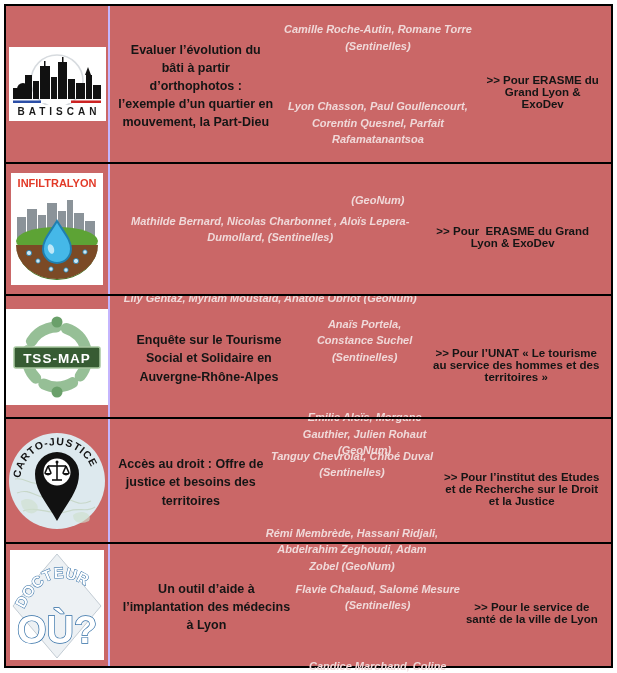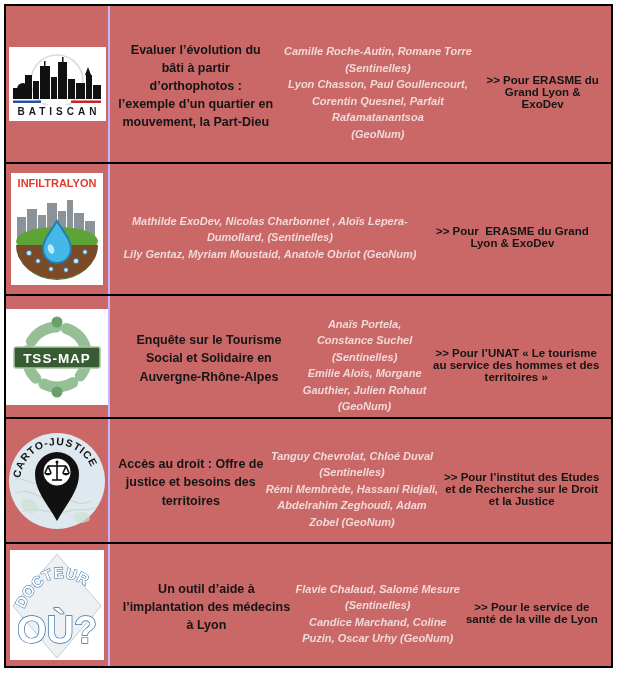--- a/index.html
+++ b/index.html
@@ -53,21 +53,21 @@
   .tline { display: block; }
   .authors {
     margin-top: 13px;
     font-weight: bold;
     font-style: italic;
     color: #f0d9d9;
     font-size: 11px;
     line-height: 1.5;
     max-width: 492px;
   }
-  .authors span { display: block; }
+  .authors span { display: block; margin-top: 44px; }
   .note {
     margin-top: 12px;
     font-weight: bold;
     color: #151515;
     font-size: 11.5px;
     white-space: pre-wrap;
   }
   
   .logo-box {
     background: #ffffff;
@@ -176,21 +176,21 @@
               <circle cx="37" cy="72" r="2.2"></circle>
               <circle cx="52" cy="73" r="2.2"></circle>
             </g>
             <path d="M43 24 C 35 37 29 43 29 52 A 14 14 0 0 0 57 52 C 57 43 51 37 43 24 Z" fill="#45b8e8" stroke="#1f7fb0" stroke-width="2"></path>
             <ellipse cx="37" cy="52" rx="3" ry="5" fill="#bfe8f8" transform="rotate(-18 37 52)"></ellipse>
           </svg>
         </div>
       </div>
       <div class="content-cell">
         <div class="authors">
-          <span>Mathilde ExoDev, Nicolas Charbonnet , Aloïs Lepera-Dumollard, (Sentinelles)</span>
+          <span>Mathilde Bernard, Nicolas Charbonnet , Aloïs Lepera-Dumollard, (Sentinelles)</span>
           <span>Lily Gentaz, Myriam Moustaid, Anatole Obriot (GeoNum)</span>
         </div>
         <div class="note">&gt;&gt; Pour  ERASME du Grand Lyon &amp; ExoDev</div>
       </div>
     </div>
 
     <div class="row" style="height:123px">
       <div class="logo-cell">
         <div class="logo-box tssmap">
           <svg width="90" height="90" viewBox="0 0 90 90">

